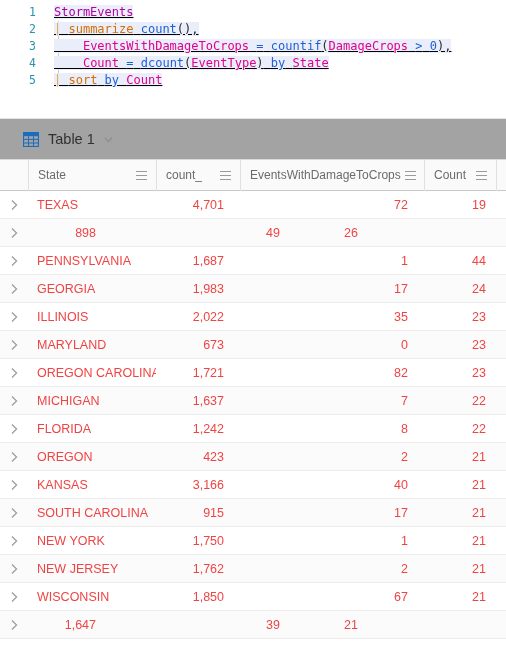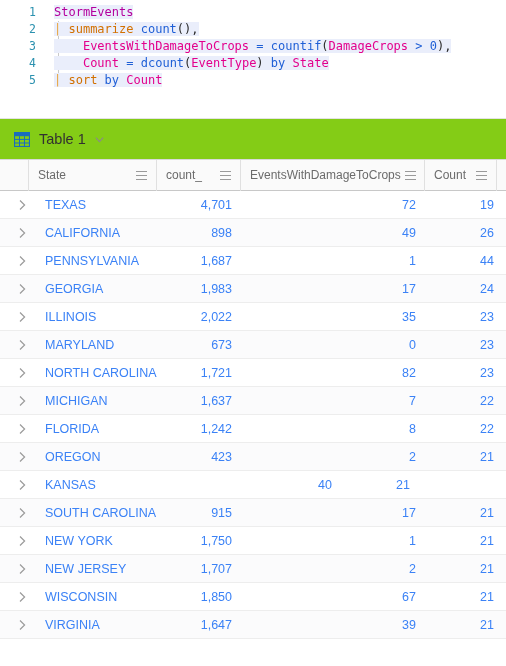--- a/index.html
+++ b/index.html
@@ -38,20 +38,21 @@
     font-size: 11.5px;
     user-select: none;
   }
   .code-text {
     position: relative;
     padding-left: 10px;
     white-space: pre;
   }
   .code-text .sel {
     background: #eaeefb;
+    text-decoration: underline;
   }
   
   .tk-table   { color: #b4009e; }
   .tk-kw      { color: #d27000; }
   .tk-fn      { color: #1f5fd6; }
   .tk-col     { color: #e3008c; }
   .tk-op      { color: #1f5fd6; }
   .tk-num     { color: #1f5fd6; }
   .tk-punc    { color: #2a2a2a; }
   .tk-pipe    { color: #e8a33d; }
@@ -72,22 +73,22 @@
     width: 506px;
     height: 1px;
     background: #e3e3e3;
   }
 
   
   .table-bar {
     display: flex;
     align-items: center;
     height: 40px;
-    padding-left: 14px;
-    background: #84cc16;
+    padding-left: 23px;
+    background: #a3a3a3;
   }
   .grid-icon {
     width: 16px; height: 15px;
     margin-right: 9px;
     flex: none;
   }
   .table-title {
     font-size: 14.5px;
     color: #323130;
   }
@@ -142,22 +143,21 @@
   .col-ewdc { width: 184px; min-width: 184px; }
   .col-cnt2 { width: 72px;  min-width: 72px; }
   .col-end  { flex: 1; border-left: 1px solid #e0e0e0; }
 
   .row {
     display: flex;
     align-items: center;
     height: 28px;
     border-bottom: 1px solid #ededed;
     font-size: 12.5px;
-    color: #3b82f6;
-    padding-left: 8px;
+    color: #ef4444;
   }
   .row.alt { background: #fbfbfc; }
   .row .cell {
     height: 28px;
     display: flex;
     align-items: center;
     padding-left: 9px;
     white-space: nowrap;
     overflow: hidden;
   }
@@ -257,21 +257,20 @@
         <div class="cell col-ewdc num">72</div>
         <div class="cell col-cnt2 num-tight">19</div>
         <div class="cell col-end" style="border-left: none;"></div>
       </div>
       <div class="row alt">
         <div class="expander">
           <svg class="chev-right" viewBox="0 0 9 12">
             <polyline points="2,1.5 6.6,6 2,10.5" fill="none" stroke="#9b9b9b" stroke-width="1.2"></polyline>
           </svg>
         </div>
-        <div class="cell col-state">CALIFORNIA</div>
         <div class="cell col-count num">898</div>
         <div class="cell col-ewdc num">49</div>
         <div class="cell col-cnt2 num-tight">26</div>
         <div class="cell col-end" style="border-left: none;"></div>
       </div>
       <div class="row">
         <div class="expander">
           <svg class="chev-right" viewBox="0 0 9 12">
             <polyline points="2,1.5 6.6,6 2,10.5" fill="none" stroke="#9b9b9b" stroke-width="1.2"></polyline>
           </svg>
@@ -317,21 +316,21 @@
         <div class="cell col-ewdc num">0</div>
         <div class="cell col-cnt2 num-tight">23</div>
         <div class="cell col-end" style="border-left: none;"></div>
       </div>
       <div class="row">
         <div class="expander">
           <svg class="chev-right" viewBox="0 0 9 12">
             <polyline points="2,1.5 6.6,6 2,10.5" fill="none" stroke="#9b9b9b" stroke-width="1.2"></polyline>
           </svg>
         </div>
-        <div class="cell col-state">NORTH CAROLINA</div>
+        <div class="cell col-state">OREGON CAROLINA</div>
         <div class="cell col-count num">1,721</div>
         <div class="cell col-ewdc num">82</div>
         <div class="cell col-cnt2 num-tight">23</div>
         <div class="cell col-end" style="border-left: none;"></div>
       </div>
       <div class="row alt">
         <div class="expander">
           <svg class="chev-right" viewBox="0 0 9 12">
             <polyline points="2,1.5 6.6,6 2,10.5" fill="none" stroke="#9b9b9b" stroke-width="1.2"></polyline>
           </svg>
@@ -366,20 +365,21 @@
         <div class="cell col-cnt2 num-tight">21</div>
         <div class="cell col-end" style="border-left: none;"></div>
       </div>
       <div class="row">
         <div class="expander">
           <svg class="chev-right" viewBox="0 0 9 12">
             <polyline points="2,1.5 6.6,6 2,10.5" fill="none" stroke="#9b9b9b" stroke-width="1.2"></polyline>
           </svg>
         </div>
         <div class="cell col-state">KANSAS</div>
+        <div class="cell col-count num">3,166</div>
         <div class="cell col-ewdc num">40</div>
         <div class="cell col-cnt2 num-tight">21</div>
         <div class="cell col-end" style="border-left: none;"></div>
       </div>
       <div class="row alt">
         <div class="expander">
           <svg class="chev-right" viewBox="0 0 9 12">
             <polyline points="2,1.5 6.6,6 2,10.5" fill="none" stroke="#9b9b9b" stroke-width="1.2"></polyline>
           </svg>
         </div>
@@ -401,21 +401,21 @@
         <div class="cell col-cnt2 num-tight">21</div>
         <div class="cell col-end" style="border-left: none;"></div>
       </div>
       <div class="row alt">
         <div class="expander">
           <svg class="chev-right" viewBox="0 0 9 12">
             <polyline points="2,1.5 6.6,6 2,10.5" fill="none" stroke="#9b9b9b" stroke-width="1.2"></polyline>
           </svg>
         </div>
         <div class="cell col-state">NEW JERSEY</div>
-        <div class="cell col-count num">1,707</div>
+        <div class="cell col-count num">1,762</div>
         <div class="cell col-ewdc num">2</div>
         <div class="cell col-cnt2 num-tight">21</div>
         <div class="cell col-end" style="border-left: none;"></div>
       </div>
       <div class="row">
         <div class="expander">
           <svg class="chev-right" viewBox="0 0 9 12">
             <polyline points="2,1.5 6.6,6 2,10.5" fill="none" stroke="#9b9b9b" stroke-width="1.2"></polyline>
           </svg>
         </div>
@@ -424,20 +424,19 @@
         <div class="cell col-ewdc num">67</div>
         <div class="cell col-cnt2 num-tight">21</div>
         <div class="cell col-end" style="border-left: none;"></div>
       </div>
       <div class="row alt">
         <div class="expander">
           <svg class="chev-right" viewBox="0 0 9 12">
             <polyline points="2,1.5 6.6,6 2,10.5" fill="none" stroke="#9b9b9b" stroke-width="1.2"></polyline>
           </svg>
         </div>
-        <div class="cell col-state">VIRGINIA</div>
         <div class="cell col-count num">1,647</div>
         <div class="cell col-ewdc num">39</div>
         <div class="cell col-cnt2 num-tight">21</div>
         <div class="cell col-end" style="border-left: none;"></div>
       </div>
     </div>
 </div>
 
 </body></html>

